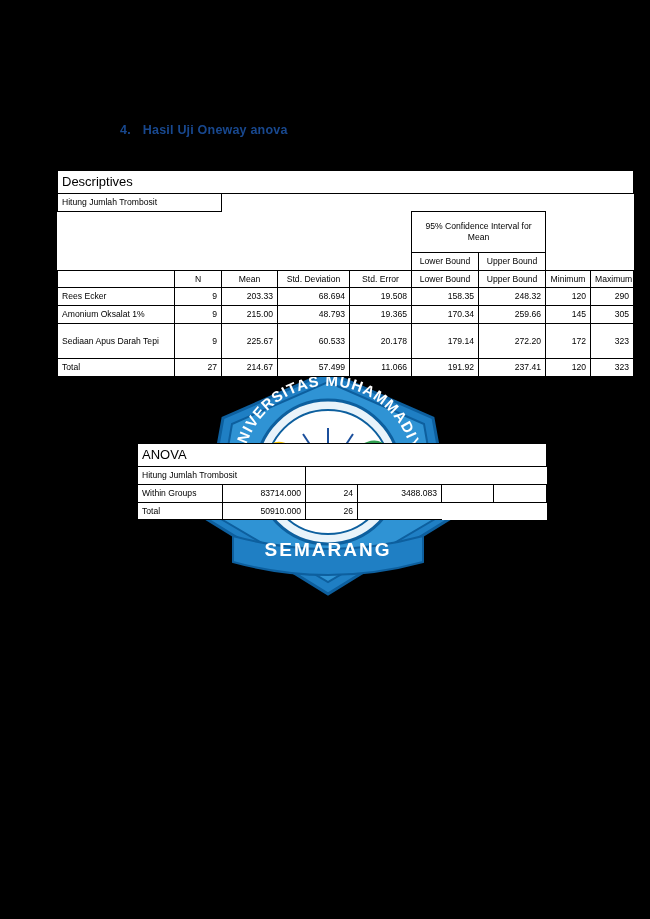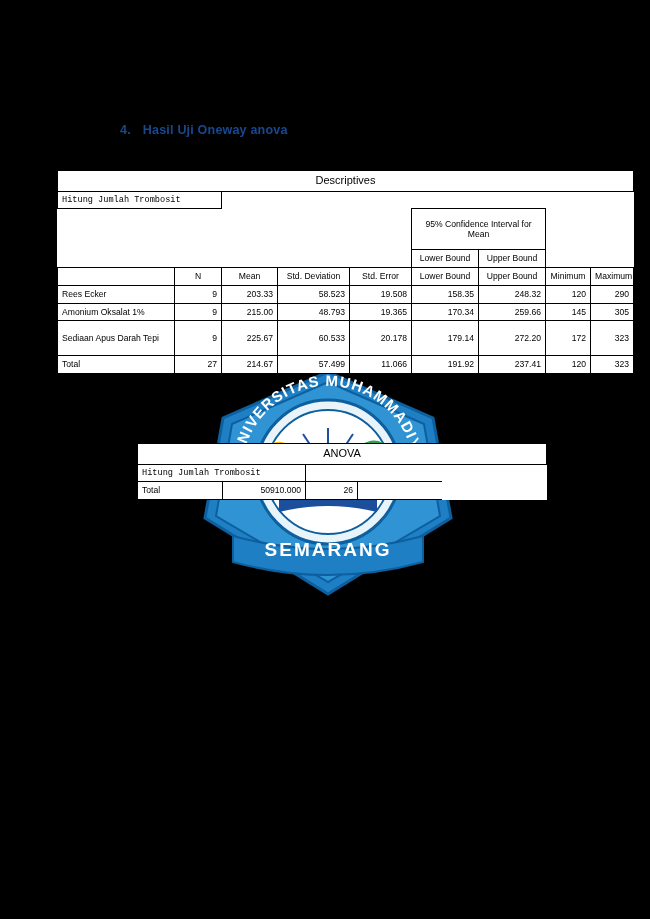--- a/index.html
+++ b/index.html
@@ -59,28 +59,26 @@
   }
   table.spss td, table.spss th {
     border: 1px solid #000000;
     padding: 3px 4px;
     font-weight: normal;
     vertical-align: middle;
     line-height: 1.25;
     background: #ffffff;
   }
   .title-cell {
-    text-align: center;
     font-weight: bold;
-    font-size: 11px;
+    font-size: 13px;
   }
   .sub-cell {
     text-align: left;
     font-size: 8.6px;
-    font-family: Liberation Mono, monospace;
   }
   .ctr { text-align: center; }
   .rgt { text-align: right; }
   .lft { text-align: left; margin-top: 30px; }
   .nb-right { border-right: none !important; }
   .noborder { border: none !important; }
 
   
   #descriptives-block { left: 57px; top: 170px; }
   #descriptives-table { width: 576px; }
@@ -184,21 +182,21 @@
         <td class="ctr">Lower Bound</td>
         <td class="ctr">Upper Bound</td>
         <td class="ctr">Minimum</td>
         <td class="ctr">Maximum</td>
       </tr>
 
       <tr>
         <td class="lft">Rees Ecker</td>
         <td class="rgt">9</td>
         <td class="rgt">203.33</td>
-        <td class="rgt">58.523</td>
+        <td class="rgt">68.694</td>
         <td class="rgt">19.508</td>
         <td class="rgt">158.35</td>
         <td class="rgt">248.32</td>
         <td class="rgt">120</td>
         <td class="rgt">290</td>
       </tr>
       <tr>
         <td class="lft">Amonium Oksalat 1%</td>
         <td class="rgt">9</td>
         <td class="rgt">215.00</td>
@@ -247,20 +245,28 @@
     </colgroup>
     <tbody>
       <tr>
         <td class="title-cell" colspan="6">ANOVA</td>
       </tr>
       <tr>
         <td class="sub-cell" colspan="2">Hitung Jumlah Trombosit</td>
         <td class="noborder" colspan="4"></td>
       </tr>
       <tr>
+        <td class="lft">Within Groups</td>
+        <td class="rgt">83714.000</td>
+        <td class="rgt">24</td>
+        <td class="rgt">3488.083</td>
+        <td class="rgt"></td>
+        <td class="rgt"></td>
+      </tr>
+      <tr>
         <td class="lft">Total</td>
         <td class="rgt">50910.000</td>
         <td class="rgt">26</td>
         <td class="rgt nb-right"></td>
         <td class="noborder"></td>
         <td class="noborder"></td>
       </tr>
     </tbody>
   </table>
 </div>

